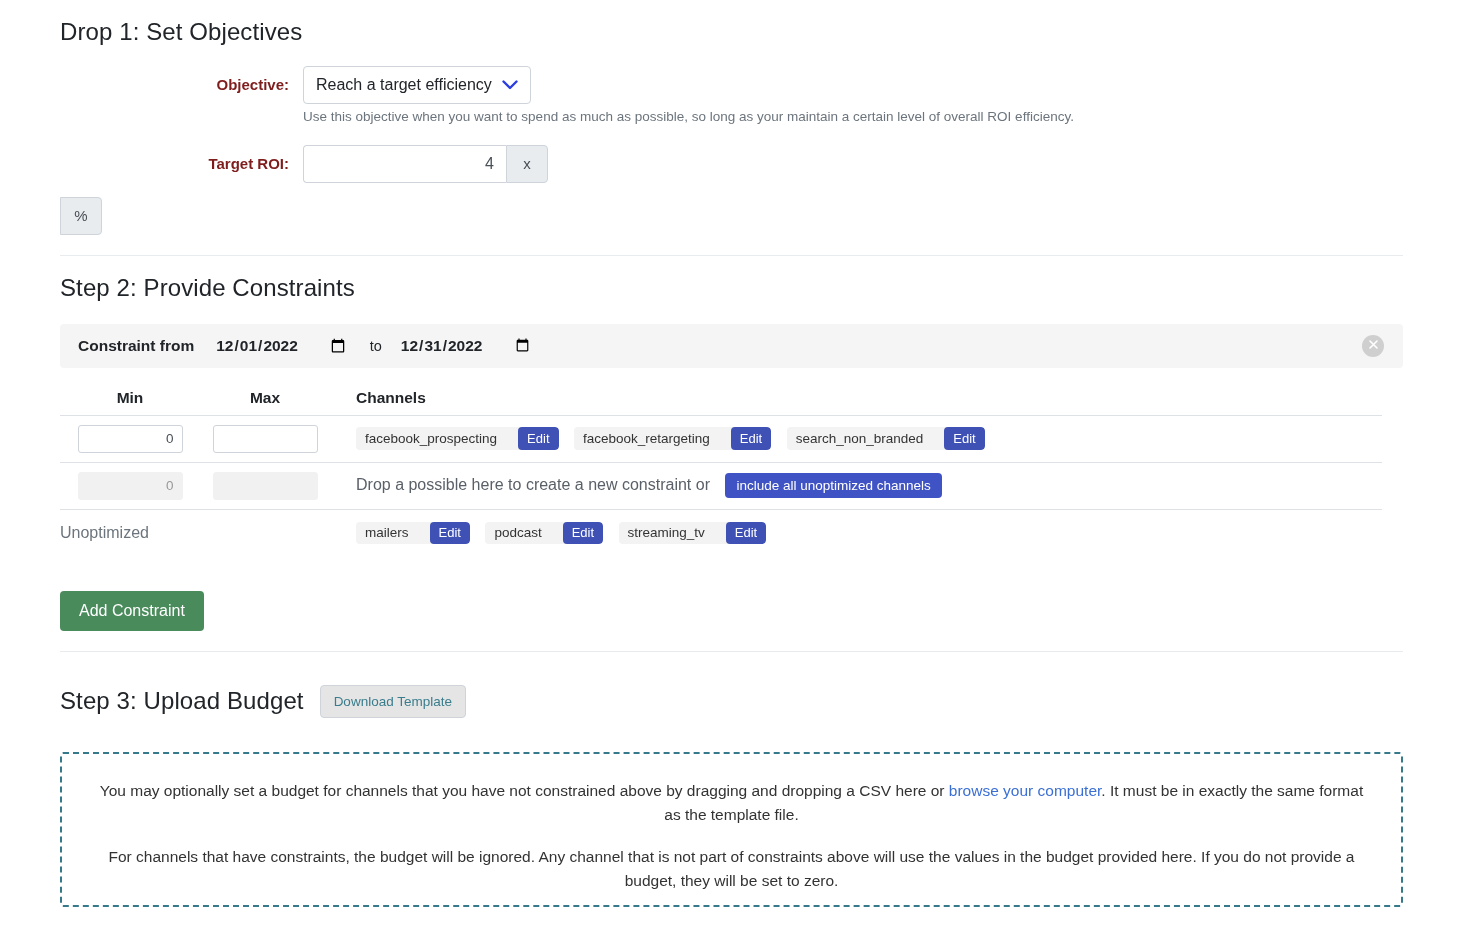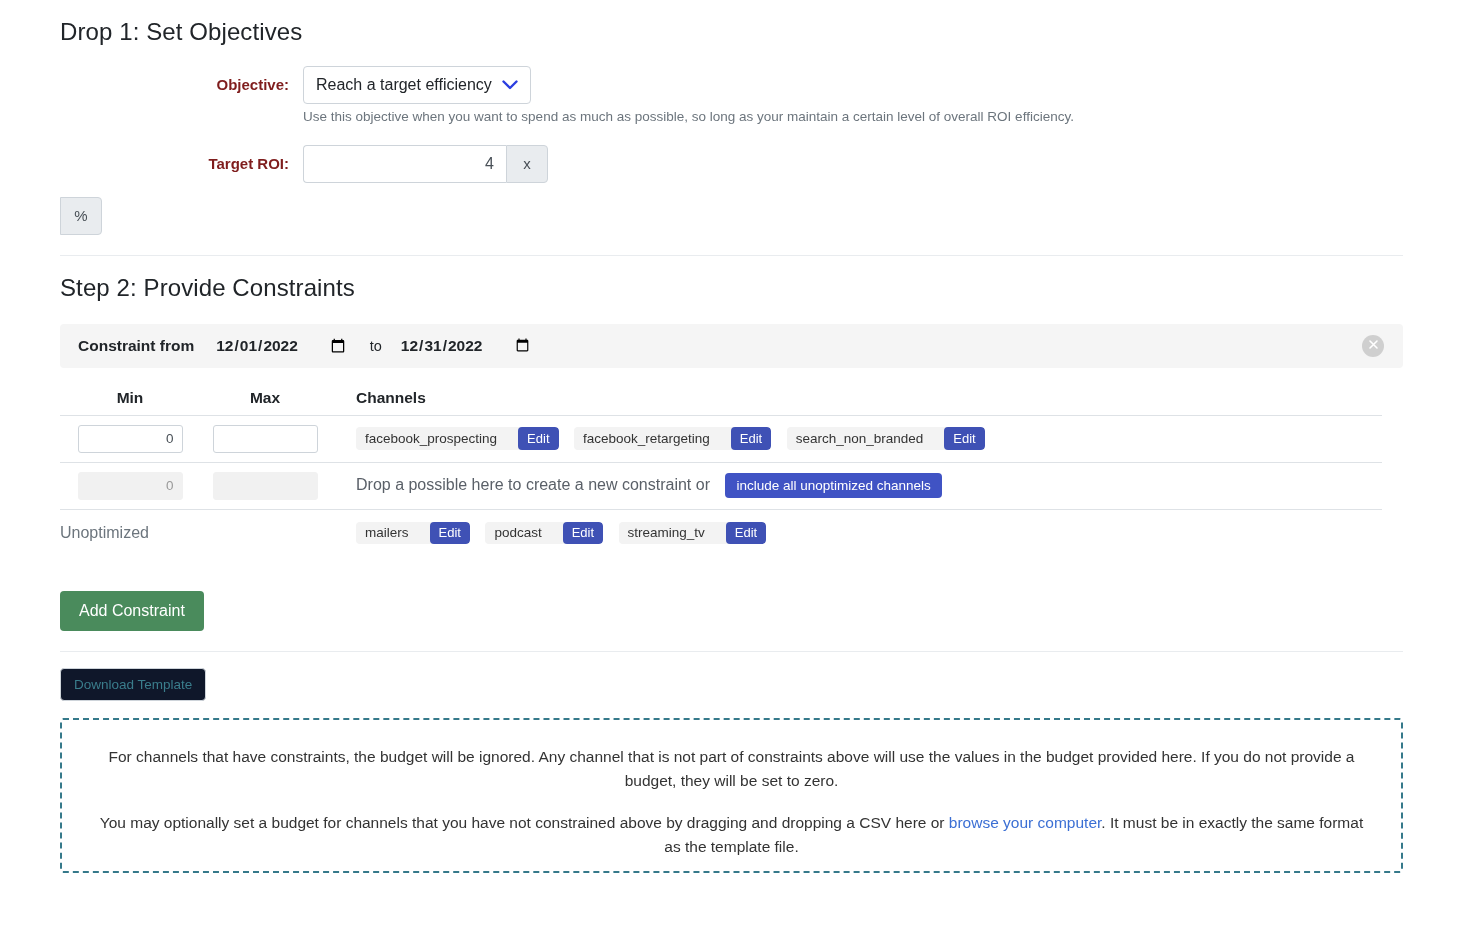--- a/index.html
+++ b/index.html
@@ -257,21 +257,21 @@
     padding: 11px 19px;
     cursor: pointer;
     font-family: "Liberation Sans", sans-serif;
   }
 
   
   #step3 { padding: 16px 60px 0 60px; }
   .step3-head { display: flex; align-items: center; gap: 16px; margin-bottom: 17px; }
   .download-btn {
     border: 1px solid #ced4da;
-    background: #0f172a;
+    background: #e5e5e5;
     color: #3a7d8c;
     border-radius: 4px;
     font-size: 13.5px;
     padding: 8px 13px;
     cursor: pointer;
     font-family: "Liberation Sans", sans-serif;
   }
   .dropzone {
     border: 2px dashed #35798a;
     border-radius: 3px;
@@ -414,22 +414,23 @@
       </div>
     </div>
 
     <button class="add-constraint-btn">Add Constraint</button>
   </section>
 
   <hr class="divider">
 
   <section id="step3">
     <div class="step3-head">
+      <h2 class="section-title">Step 3: Upload Budget</h2>
       <button class="download-btn">Download Template</button>
     </div>
 
     <div class="dropzone">
+      <p class="dz-p"><span>You may optionally set a budget for channels that you have not constrained above by dragging and dropping a CSV here or </span><a class="dz-link">browse your computer</a><span>. It must be in exactly the same format as the template file.</span></p>
       <p class="dz-p">For channels that have constraints, the budget will be ignored. Any channel that is not part of constraints above will use the values in the budget provided here. If you do not provide a budget, they will be set to zero.</p>
-      <p class="dz-p"><span>You may optionally set a budget for channels that you have not constrained above by dragging and dropping a CSV here or </span><a class="dz-link">browse your computer</a><span>. It must be in exactly the same format as the template file.</span></p>
     </div>
   </section>
 
 </div>
 
 </body></html>

